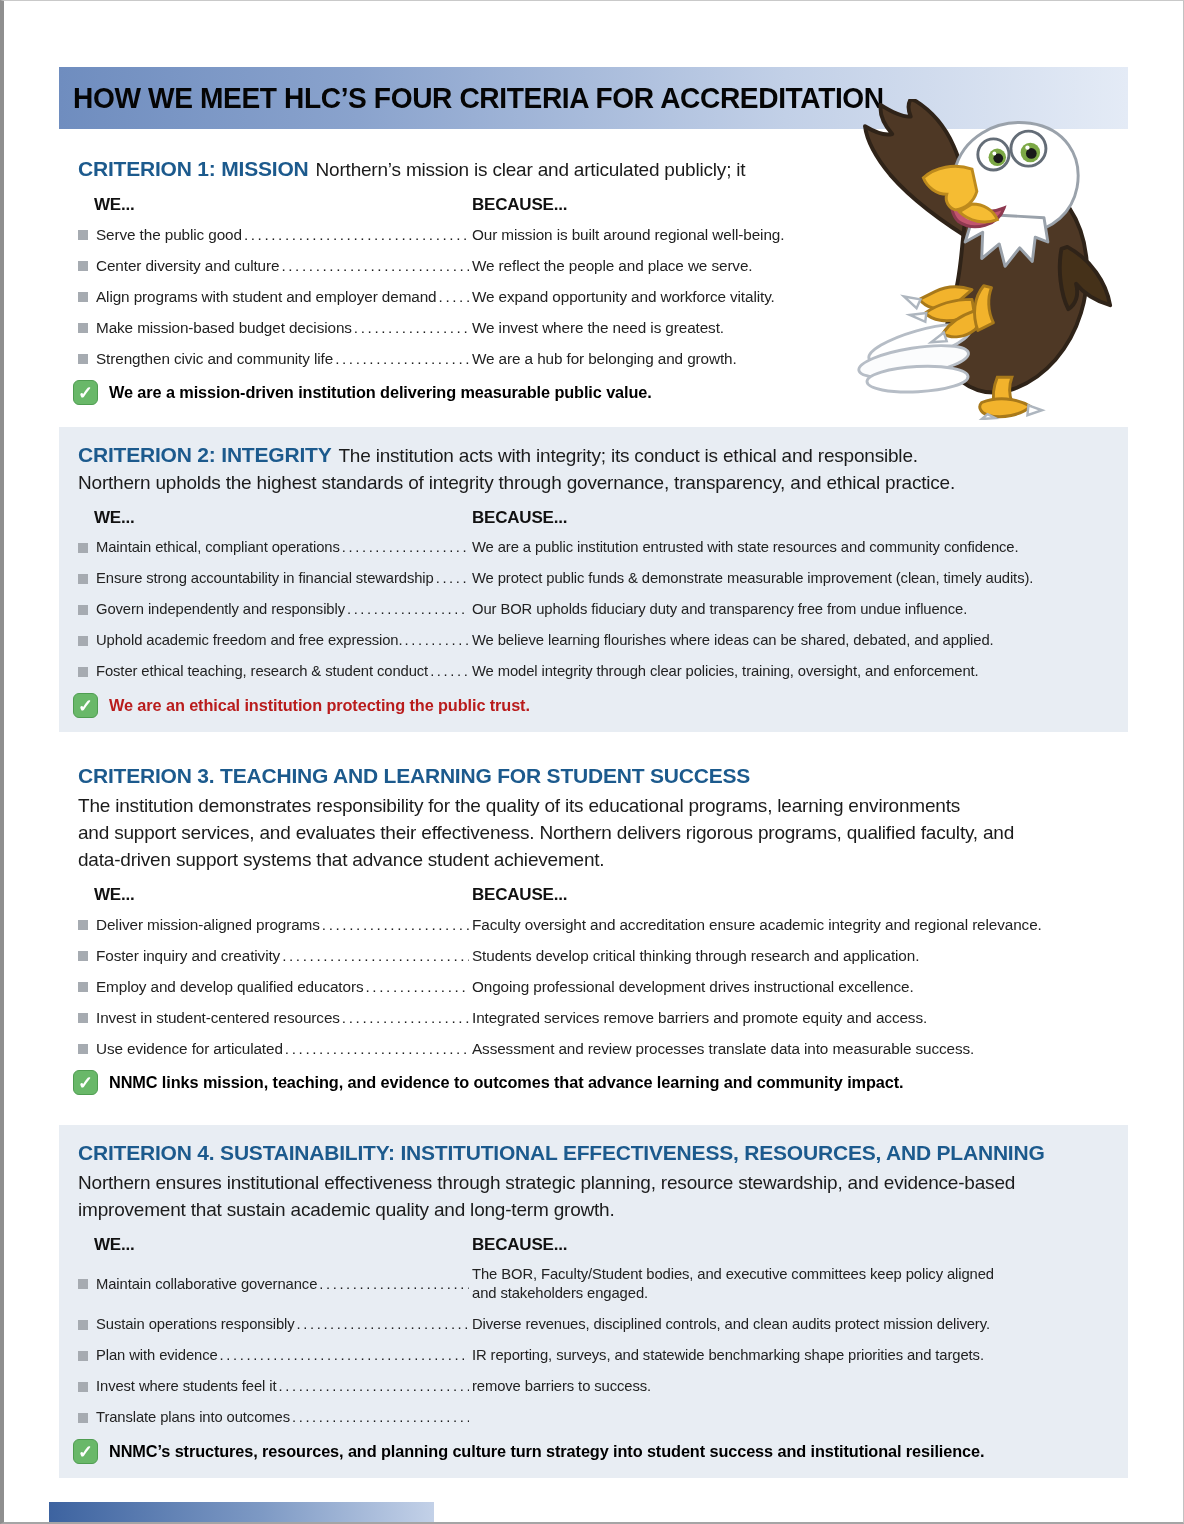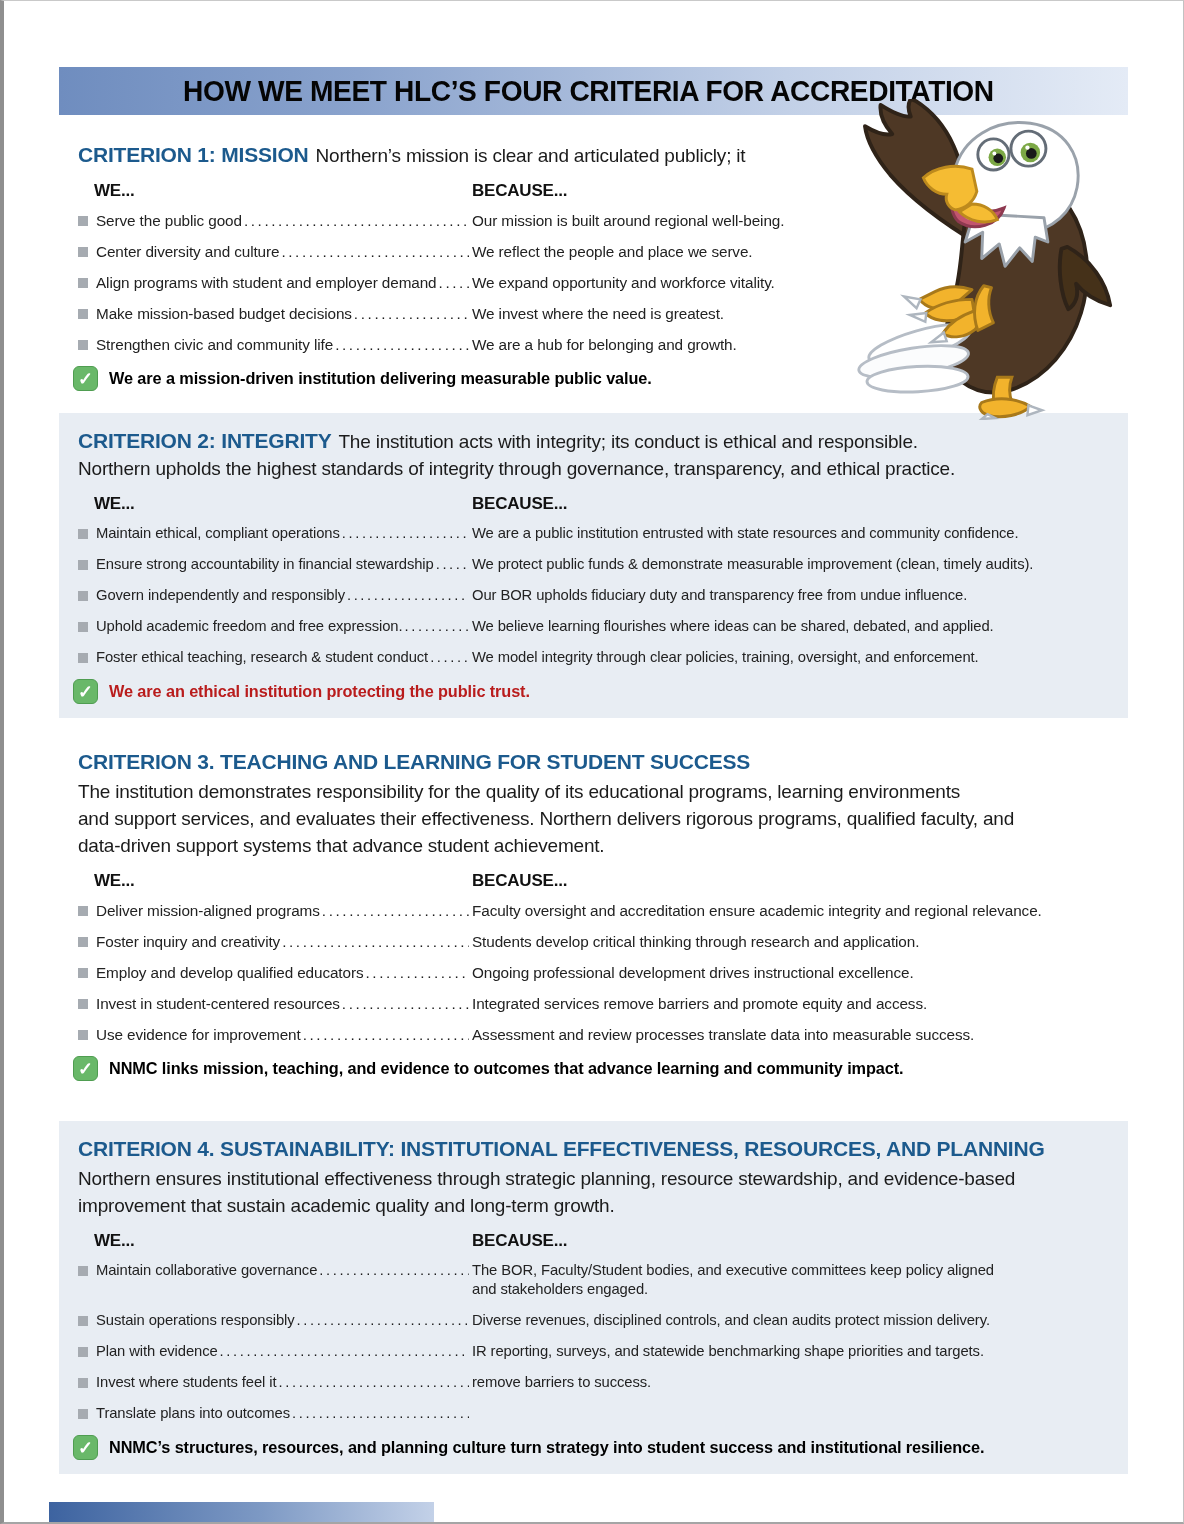--- a/index.html
+++ b/index.html
@@ -10,42 +10,42 @@
     position:relative;
     box-sizing:border-box;
     border-left:4px solid #8f8f8f;
     border-right:1px solid #c2c2c2;
     border-top:1px solid #c9c9c9;
     border-bottom:2px solid #a5a5a5;
     overflow:hidden;
   }
   .title-bar{
     margin:66px 55px 0 55px;
-    height:48px;
+    height:62px;
     background:linear-gradient(90deg,#6f8dbf 0%,#8aa3cd 28%,#c2d0e7 68%,#e4ebf6 100%);
     display:flex;align-items:center;
-    padding-left:14px;box-sizing:border-box;justify-content:center;
+    padding-left:14px;box-sizing:border-box;
   }
   .title-bar h1{
     margin:0;font-size:29px;font-weight:bold;color:#050505;
     letter-spacing:-0.4px;white-space:nowrap;
     transform:scaleX(0.97);transform-origin:left center;
   }
   section.criterion{margin:26px 55px 0 55px;padding:0 0 0 19px;box-sizing:border-box;}
   section.criterion.shaded{background:#e8edf3;padding:14px 19px 14px 19px;}
   section.crit-2{margin-top:22px;}
   section.crit-3{margin-top:30px;}
-  section.crit-4{margin-top:40px;}
+  section.crit-4{margin-top:30px;}
   .intro-line{font-size:19px;line-height:27px;color:#1b1b1b;white-space:nowrap;letter-spacing:-0.2px;}
   .crit-title{color:#1c5a8d;font-weight:bold;font-size:21px;letter-spacing:-0.2px;margin-right:7px;}
   .heading-line{line-height:28px;white-space:nowrap;}
   .col-heads{display:flex;align-items:flex-end;margin-top:12px;margin-bottom:10px;}
   .we-head{width:394px;box-sizing:border-box;padding-left:16px;font-weight:bold;font-size:17px;color:#111;letter-spacing:-0.2px;}
   .because-head{font-weight:bold;font-size:17px;color:#111;letter-spacing:-0.2px;}
-  .row{display:flex;align-items:flex-start;margin-bottom:12px;font-size:15.3px;color:#222;letter-spacing:-0.1px;line-height:19px;}
+  .row{display:flex;align-items:center;margin-bottom:12px;font-size:15.3px;color:#222;letter-spacing:-0.1px;line-height:19px;}
   section.shaded .row{font-size:14.8px;}
   .we-cell{width:394px;box-sizing:border-box;display:flex;align-items:baseline;}
   .bullet{width:10px;height:10px;background:#a6abb1;flex:0 0 10px;margin-right:8px;align-self:center;}
   .we-text{white-space:nowrap;}
   .dots{flex:1;overflow:hidden;white-space:nowrap;letter-spacing:2.6px;color:#1c1c1c;margin:0 3px 0 2px;}
   .dots::after{content:"...................................................................................";}
   .because-cell{flex:1;white-space:nowrap;}
   .because-line2{display:block;white-space:nowrap;}
   .summary{display:flex;align-items:center;margin-top:4px;margin-left:-5px;}
   .check{
@@ -221,21 +221,21 @@
           <div class="we-cell">
             <span class="bullet"></span>
             <span class="we-text">Invest in student-centered resources</span>
             <span class="dots"></span>
           </div>
           <div class="because-cell"><span>Integrated services remove barriers and promote equity and access.</span></div>
         </div>
         <div class="row">
           <div class="we-cell">
             <span class="bullet"></span>
-            <span class="we-text">Use evidence for improvement</span>
+            <span class="we-text">Use evidence for articulated</span>
             <span class="dots"></span>
           </div>
           <div class="because-cell"><span>Assessment and review processes translate data into measurable success.</span></div>
         </div>
       </div>
       <div class="summary">
         <span class="check">✓</span>
         <span class="summary-text">NNMC links mission, teaching, and evidence to outcomes that advance learning and community impact.</span>
       </div>
     </section>

